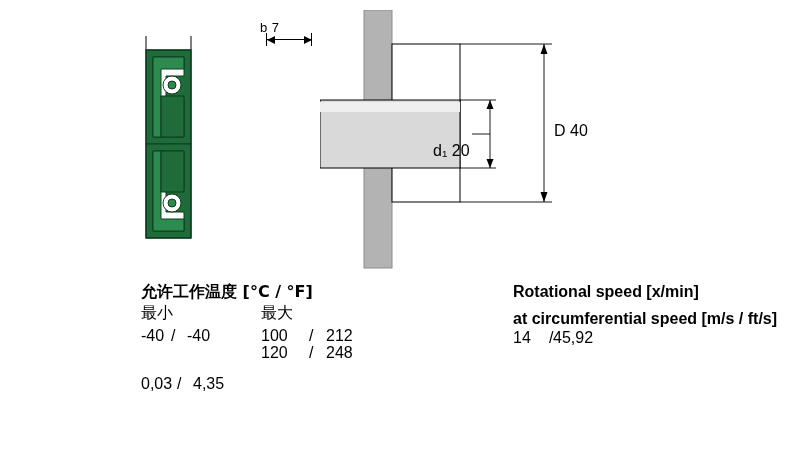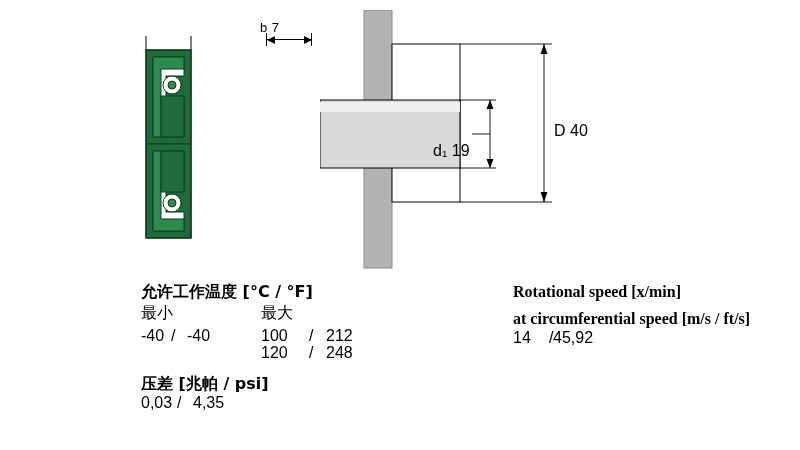--- a/index.html
+++ b/index.html
@@ -30,21 +30,21 @@
   .b-arrowL{position:absolute;left:7px;top:15.5px;width:0;height:0;
     border-top:4px solid transparent;border-bottom:4px solid transparent;border-right:8px solid #000;}
   .b-arrowR{position:absolute;left:44px;top:15.5px;width:0;height:0;
     border-top:4px solid transparent;border-bottom:4px solid transparent;border-left:8px solid #000;}
 
   
   .right-draw{position:absolute;left:320px;top:10px;width:330px;height:270px;}
 
   
   .txt{position:absolute;font-size:16px;line-height:17px;}
-  .bold{font-weight:bold;font-family:Liberation Serif, serif;}
+  .bold{font-weight:bold;}
   .cn{font-family:"DejaVu Sans","Liberation Sans",sans-serif;}
 
   .col-left{position:absolute;left:141px;top:283px;width:330px;}
   .col-right{position:absolute;left:513px;top:283px;width:280px;}
 
   .row{position:relative;height:17px;}
   .c1{position:absolute;left:0;top:0;}
   .c2{position:absolute;left:30px;top:0;}
   .c3{position:absolute;left:46px;top:0;}
   .c4{position:absolute;left:120px;top:0;}
@@ -126,21 +126,21 @@
         <line x1="140" y1="158" x2="176" y2="158" stroke="#000" stroke-width="0.9"></line>
         <line x1="170" y1="90" x2="170" y2="158" stroke="#000" stroke-width="0.9"></line>
         <polygon points="170,90 166.5,99 173.5,99" fill="#000"></polygon>
         <polygon points="170,158 166.5,149 173.5,149" fill="#000"></polygon>
 
         <line x1="152" y1="124" x2="170" y2="124" stroke="#000" stroke-width="0.9"></line>
       </g>
     </svg>
 
     <div class="txt" style="left:234px;top:112px;">D 40</div>
-    <div class="txt" style="left:113px;top:132px;">d₁ 19</div>
+    <div class="txt" style="left:113px;top:132px;">d₁ 20</div>
   </div>
 
   <div class="col-left">
 
     <div class="row" style="height:19px;text-align:right;">
       <div class="txt bold cn c1">允许工作温度 [°C / °F]</div>
     </div>
 
     <div class="row" style="top:2px;">
       <div class="txt cn c1">最小</div>
@@ -160,23 +160,20 @@
 
 
     <div class="row">
       <div class="txt c4">120</div>
       <div class="txt c5">/</div>
       <div class="txt c6">248</div>
     </div>
 
     <div class="gap-m"></div>
 
-    <div class="row" style="height:19px;">
-      <div class="txt bold cn c1">压差 [兆帕 / psi]</div>
-    </div>
 
     <div class="row">
       <div class="txt c1">0,03</div>
       <div class="txt" style="left:36px;top:0;">/</div>
       <div class="txt" style="left:52px;top:0;">4,35</div>
     </div>
 
     <div class="gap-m"></div>
     <div class="gap-s"></div>
 

